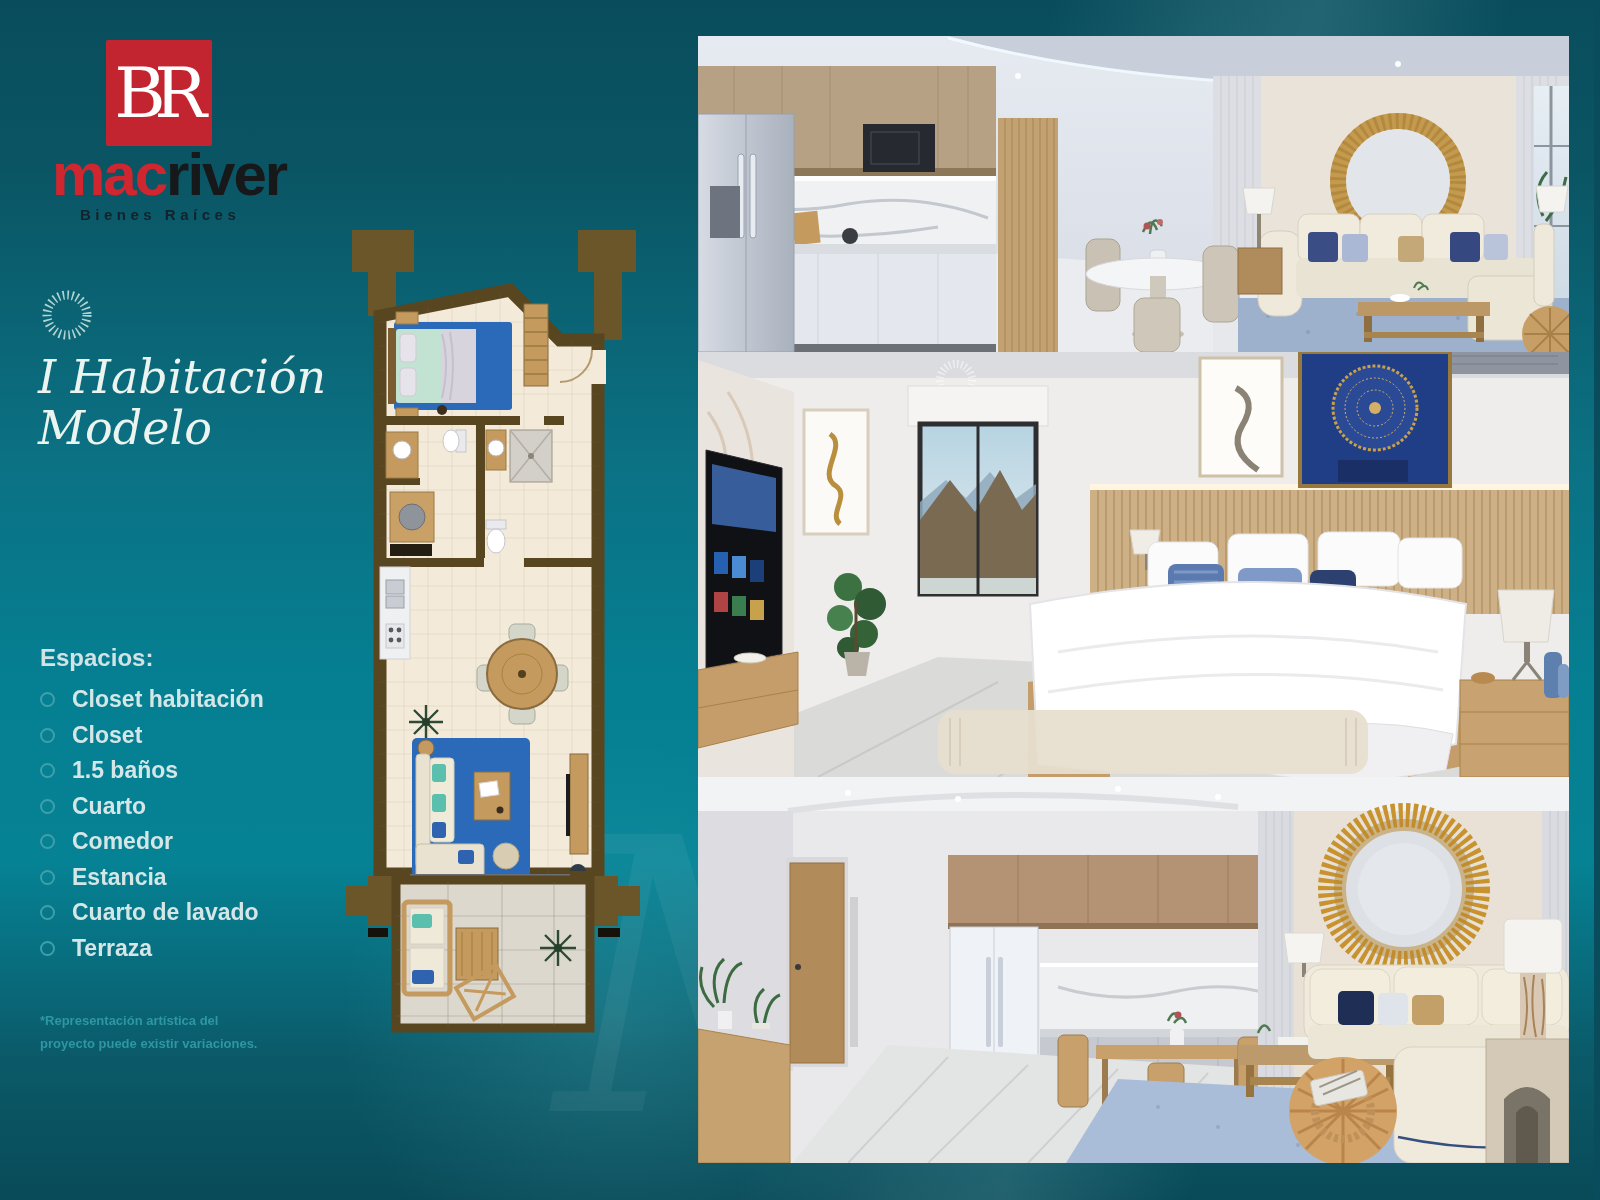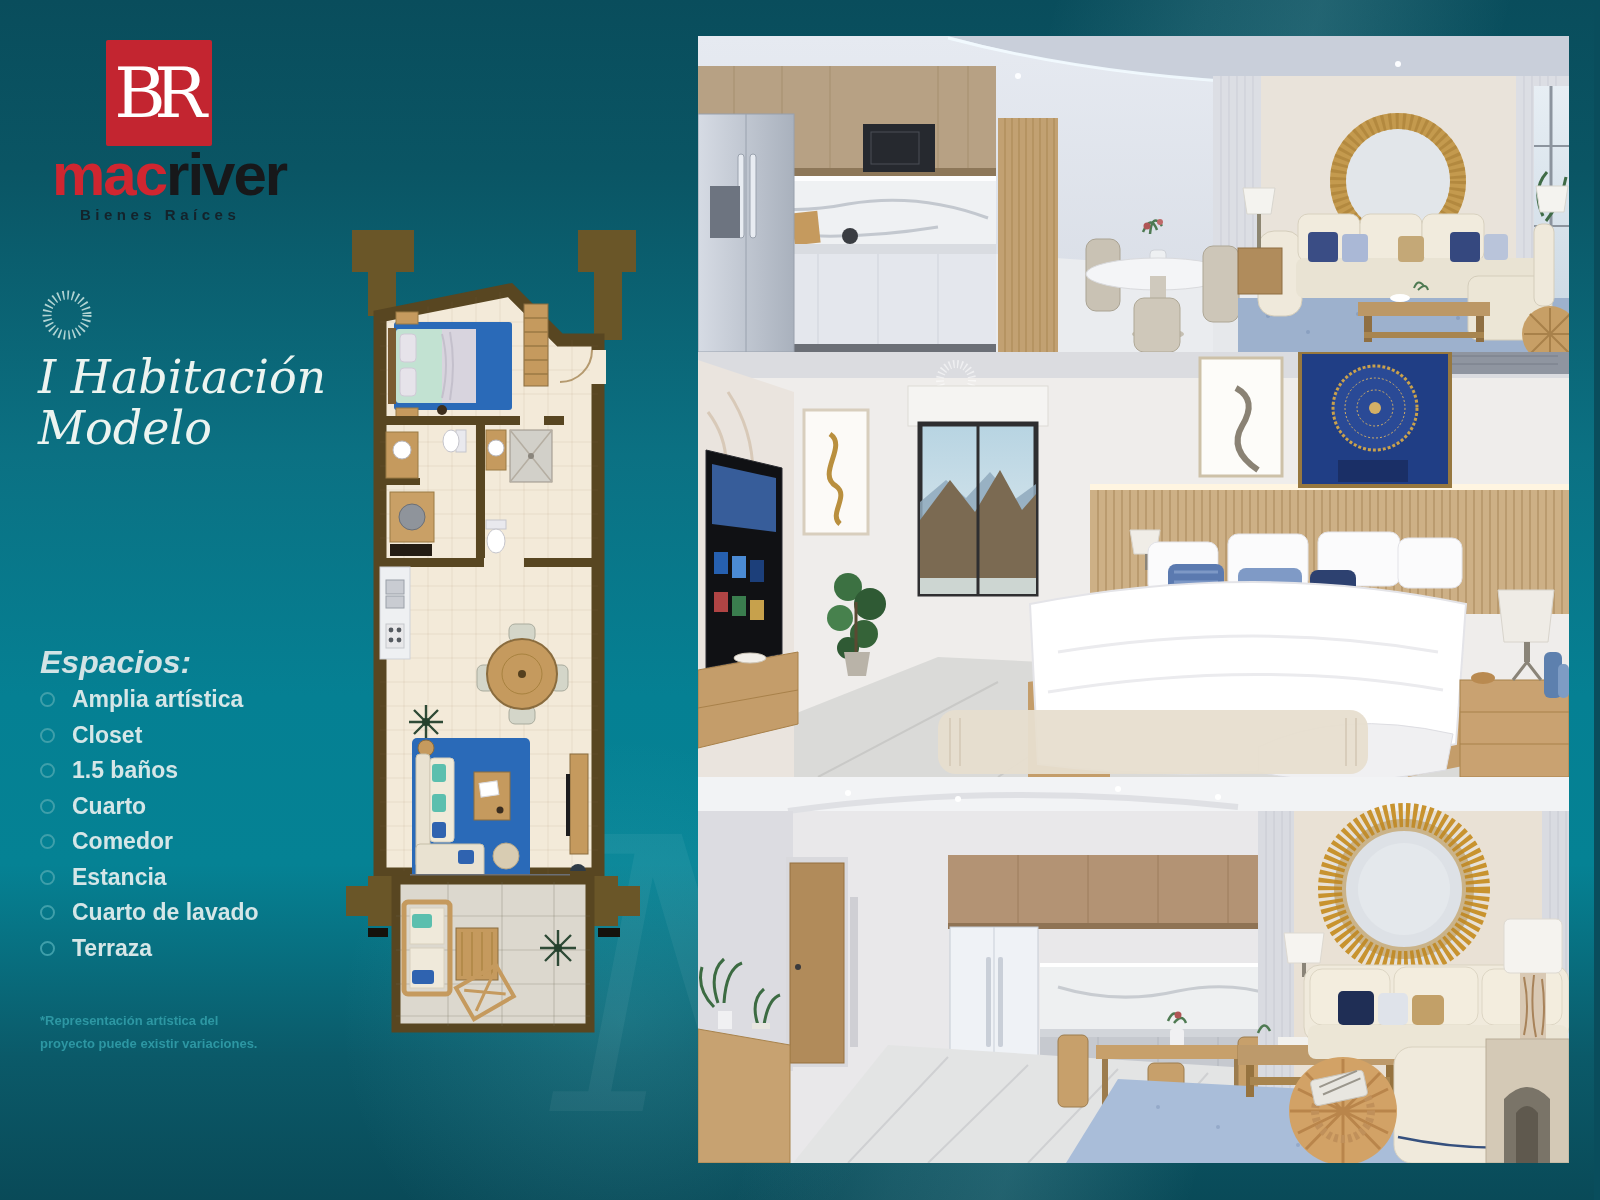--- a/index.html
+++ b/index.html
@@ -19,21 +19,21 @@
     transform:translateX(-4px);}
   .brand-name{position:absolute;left:36px;top:140px;font-size:60px;font-weight:800;letter-spacing:-2px;white-space:nowrap;}
   .brand-name .mac{color:#d02630;margin-left:16px;}
   .brand-name .river{color:#17181a;}
   .tagline{position:absolute;left:80px;top:206px;font-size:15px;font-weight:700;letter-spacing:4.5px;color:#14232b;}
   .sun-icon{position:absolute;left:38px;top:286px;}
   
   .model-title{position:absolute;left:38px;top:352px;font-family:"DejaVu Serif",serif;font-style:italic;
     font-size:46px;line-height:1.1;color:#ecf4f0;font-weight:400;}
   .specs{position:absolute;left:40px;top:470px;font-size:26px;font-weight:700;color:#d5e6e7;line-height:1.17;}
-  .espacios{position:absolute;left:40px;top:644px;font-size:32px;font-style:italic;font-weight:600;color:#d2e3e5;}
+  .espacios{position:absolute;left:40px;top:644px;font-size:24px;font-weight:600;color:#d2e3e5;}
   .spaces{position:absolute;left:40px;top:686px;list-style:none;margin:0;padding:0;}
   .spaces li{display:flex;align-items:center;margin-bottom:8.5px;font-size:23px;font-weight:700;color:#d5e6e7;}
   .spaces .bullet{width:11px;height:11px;border:2px solid #3f9faa;border-radius:50%;margin-right:17px;flex:0 0 auto;}
   .footnote{position:absolute;left:40px;top:1010px;font-size:13px;font-weight:700;color:#2d97a3;line-height:1.75;}
   
   .floorplan{position:absolute;left:338px;top:226px;}
   .photos{position:absolute;left:698px;top:36px;width:871px;display:flex;flex-direction:column;}
   .photos svg{display:block;}
 </style>
 </head>
@@ -58,21 +58,21 @@
     <div>I Habitación</div>
     <div>Modelo</div>
   </div>
 
 
   <div class="espacios">Espacios:</div>
 
   <ul class="spaces">
     <li>
         <span class="bullet"></span>
-        <span>Amplia artística</span>
+        <span>Closet habitación</span>
       </li>
     <li>
         <span class="bullet"></span>
         <span>Closet</span>
       </li>
     <li>
         <span class="bullet"></span>
         <span>1.5 baños</span>
       </li>
     <li>

